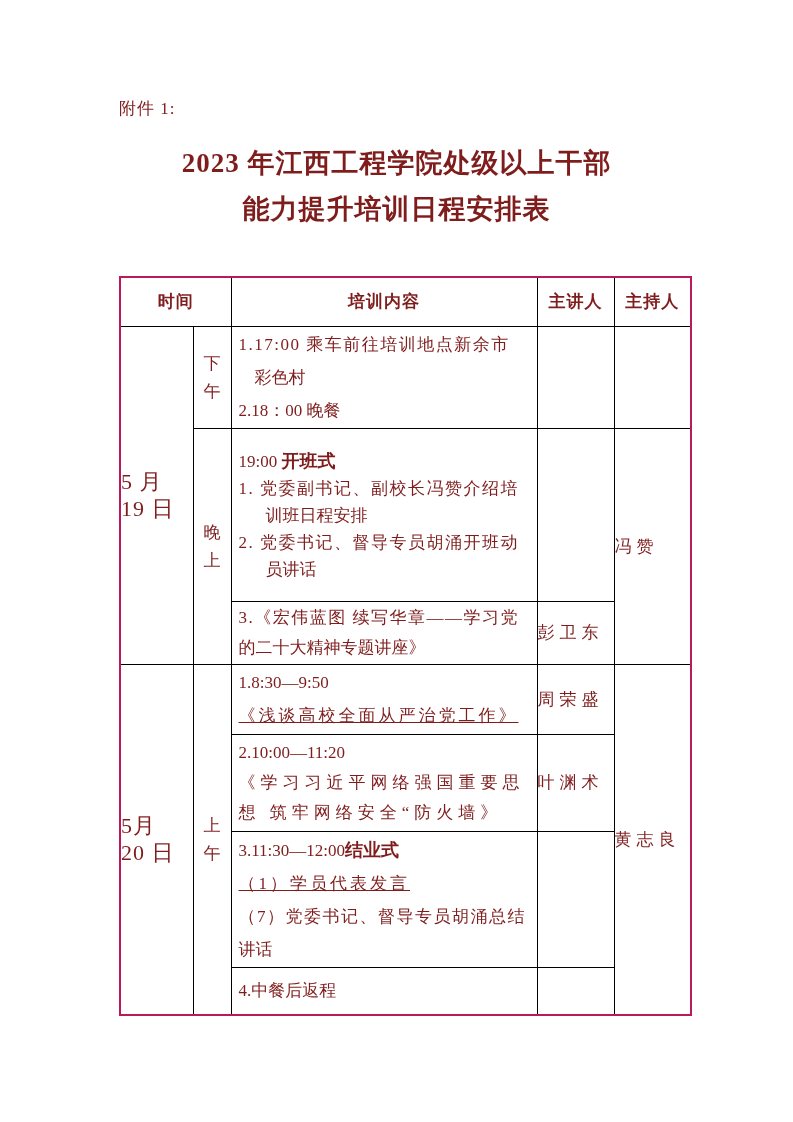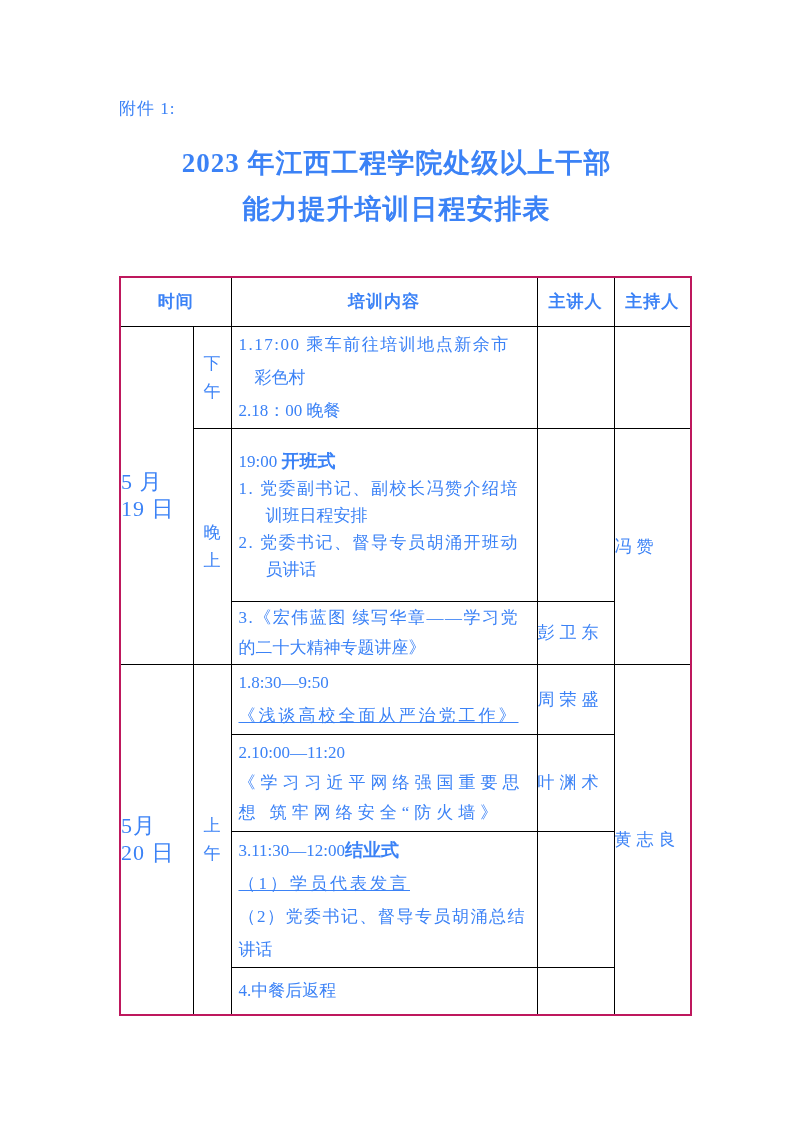--- a/index.html
+++ b/index.html
@@ -1,18 +1,18 @@
 <!DOCTYPE html>
 <html><head>
 <meta charset="utf-8">
 <style>
   html,body { margin:0; padding:0; background:#888; }
   .page {
     position:relative; width:793px; height:1122px; margin:0 auto;
-    background:#ffffff; color:#3b82f6;
+    background:#ffffff; color:#7f1d1d;
     font-family:"Liberation Serif","DejaVu Serif",serif;
     overflow:hidden;
   }
   .attachment {
     position:absolute; left:119px; top:97px;
     font-size:17px; letter-spacing:1px;
   }
   .doc-title {
     position:absolute; top:140px; left:0; width:793px;
     text-align:center; font-weight:700; font-size:27px;
@@ -160,21 +160,21 @@
         <div class="ls2">《学习习近平网络强国重要思</div>
         <div class="ls2">想 筑牢网络安全“防火墙》</div>
       </td>
       <td class="name-cell">叶渊术</td>
     </tr>
 
     <tr class="h-r6">
       <td class="content-cell">
         <div><span>3.11:30—12:00</span><span class="b">结业式</span></div>
         <div class="ls3">（1）学员代表发言</div>
-        <div class="ls1">（2）党委书记、督导专员胡涌总结</div>
+        <div class="ls1">（7）党委书记、督导专员胡涌总结</div>
         <div>讲话</div>
       </td>
       <td class="name-cell"></td>
     </tr>
 
     <tr class="h-r7">
       <td class="content-cell">
         <div>4.中餐后返程</div>
       </td>
       <td class="name-cell"></td>

